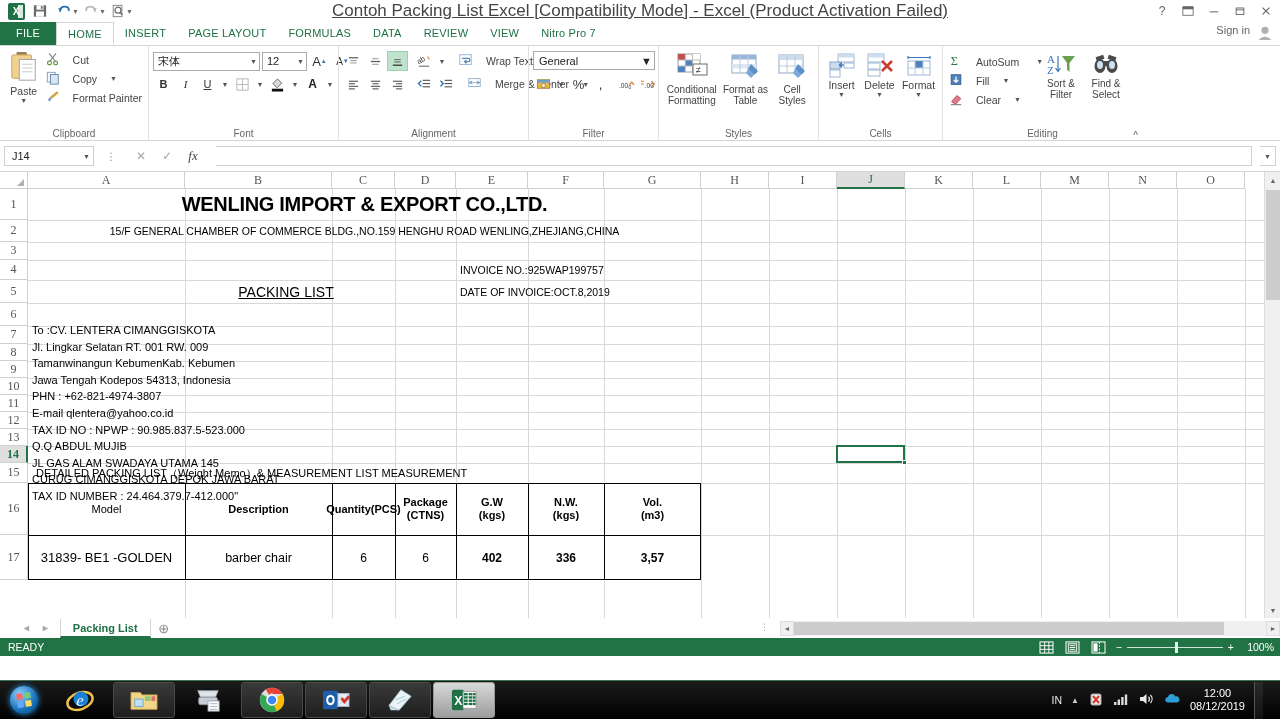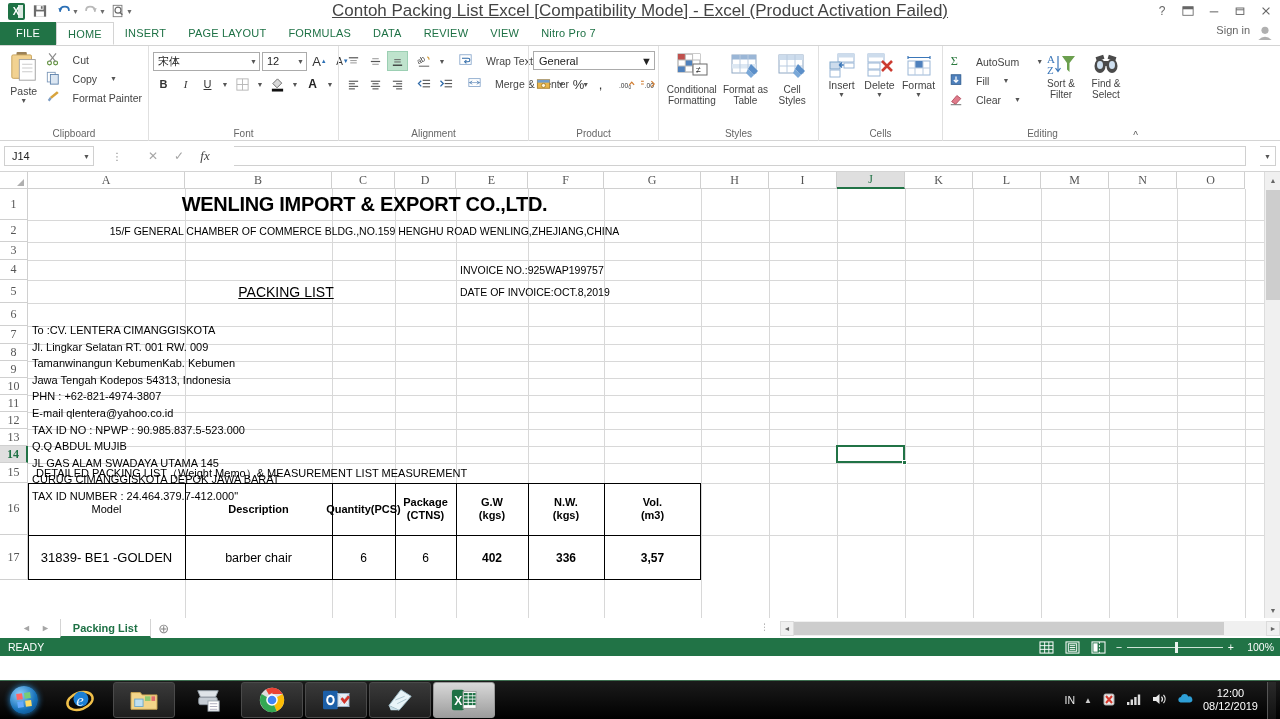--- a/index.html
+++ b/index.html
@@ -56,21 +56,21 @@
   .sqbtn { width:21px; height:20px; display:flex; align-items:center; justify-content:center; font-size:11px; color:#333; }
   .sqbtn.sel { background:#bfe3cd; border:1px solid #9ccfb3; }
 
   
   .alignrow { display:flex; align-items:center; gap:1px; }
 
   
   .numfmt { border:1px solid #ababab; height:19px; width:122px; background:#fff; display:flex; align-items:center; padding:0 2px 0 5px; font-size:11px; color:#222; }
 
   
-  .fbar { height:30px; display:flex; align-items:center; background:#fff; padding:0 4px; gap:14px; }
+  .fbar { height:30px; display:flex; align-items:center; background:#fff; padding:0 4px; gap:8px; }
   .namebox { width:90px; height:20px; border:1px solid #d0d0d0; background:#fff; display:flex; align-items:center; padding:0 3px 0 7px; font-size:11px; color:#222; }
   .namebox .cd { margin-left:auto; font-size:7px; color:#555;}
   .fb-sep { width:18px; text-align:center; color:#888; font-size:10px; letter-spacing:0; }
   .fb-btns { display:flex; align-items:center; gap:0; }
   .fb-btn { width:26px; height:20px; display:flex; align-items:center; justify-content:center; font-size:12px; color:#a6a6a6; }
   .fb-btn.fx { color:#444; font-style:italic; font-family:"Liberation Serif",serif; font-size:13px;}
   .fb-input { flex:1; height:20px; border:1px solid #d0d0d0; border-left:none; background:#fff; margin-left:2px; }
   .fb-caret { width:16px; height:20px; display:flex; align-items:center; justify-content:center; font-size:7px; color:#555; border:1px solid #d0d0d0; border-left:none;}
 
   
@@ -127,21 +127,21 @@
 
   
   .taskbar { position:absolute; bottom:0; left:0; width:1280px; height:39px; background:linear-gradient(#1b1b1b,#000); border-top:1px solid #3c6e4f; display:flex; align-items:center; }
   .startorb { width:48px; height:38px; display:flex; align-items:center; justify-content:center; }
   .orb { width:28px; height:28px; border-radius:50%; background:radial-gradient(circle at 35% 30%, #8fd0ff, #1570b8 60%, #0a3f70); box-shadow:0 0 6px #2b8fd8; position:relative; display:flex; align-items:center; justify-content:center;}
   .orb-flag { width:14px; height:14px; display:grid; grid-template-columns:1fr 1fr; grid-template-rows:1fr 1fr; gap:1.5px; transform:rotate(-8deg);}
   .orb-flag i { display:block; }
   .tb-item { width:62px; height:36px; margin:0 1px; display:flex; align-items:center; justify-content:center; border-radius:3px; }
   .tb-item.framed { border:1px solid #4a4a4a; background:linear-gradient(#3a3a3a,#1e1e1e); }
   .tb-item.active { border:1px solid #9a9a9a; background:linear-gradient(#d8d8d8,#9d9d9d); }
-  .tray { position:absolute; right:0; height:39px; display:flex; align-items:center; gap:9px; padding-right:4px; color:#e8e8e8; font-size:10.5px;}
+  .tray { position:absolute; right:0; height:39px; display:flex; align-items:center; gap:9px; padding-right:17px; color:#e8e8e8; font-size:10.5px;}
   .clock { text-align:center; line-height:13px; font-size:11px; color:#fff; }
   .showdesk { width:9px; height:37px; border-left:1px solid #555; background:linear-gradient(#2a2a2a,#111); }
 </style>
 </head>
 <body>
 
 <div class="app">
 
   <div class="titlebar">
     <div class="qat">
@@ -477,21 +477,21 @@
           </div>
           <div class="sqbtn">
             <svg width="17" height="14" viewBox="0 0 18 14">
                 <text x="4" y="11" font-size="7" fill="#333">.00</text>
                 <path d="M0 4 L3 4 M0 7 L3 7" stroke="#d07b2e" stroke-width="1.1"></path>
                 <path d="M11 4 L14 7 L11 10" fill="none" stroke="#d07b2e" stroke-width="1.2"></path>
               </svg>
           </div>
         </div>
       </div>
-      <div class="rgroup-title">Product</div>
+      <div class="rgroup-title">Filter</div>
     </div>
 
     <div class="rgroup" style="width:160px;">
       <div class="rgroup-body" style="justify-content:space-around; padding-top:2px;">
         <div class="big-btn" style="width:58px;">
           <svg width="34" height="30" viewBox="0 0 34 30">
             <rect x="3" y="1" width="22" height="18" fill="#fff" stroke="#9a9a9a"></rect>
             <rect x="3" y="1" width="7.3" height="6" fill="#c0504d"></rect>
               <rect x="10.3" y="7" width="7.3" height="6" fill="#4f81bd"></rect>
             <rect x="17.6" y="1" width="7.4" height="6" fill="#fff"></rect>

